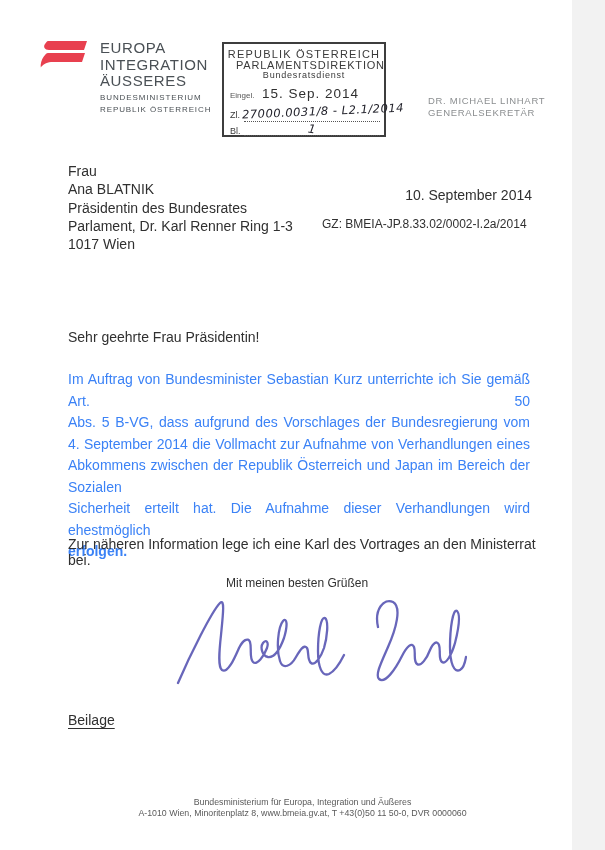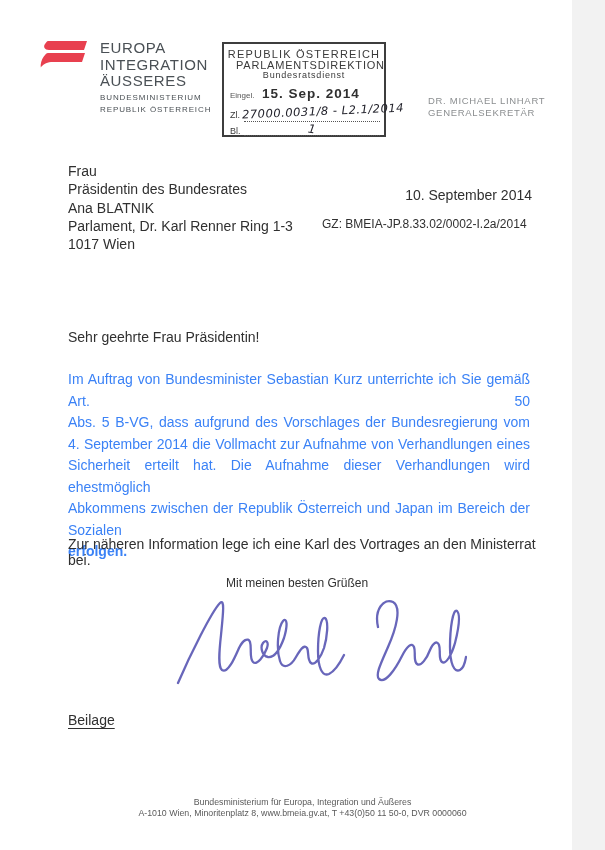--- a/index.html
+++ b/index.html
@@ -21,21 +21,21 @@
   .official{position:absolute;left:428px;top:95px;font-size:9.5px;line-height:12px;letter-spacing:0.7px;color:#8b8e90;}
   
   .stamp{
     position:absolute;left:222px;top:42px;width:164px;height:95px;
     border:2px solid #3d3d3d;color:#3a3a3a;box-sizing:border-box;
   }
   .stamp-l1{position:absolute;top:4px;left:0;right:0;text-align:center;font-size:11px;letter-spacing:1.2px;font-weight:400;}
   .stamp-l2{position:absolute;top:15px;left:12px;right:0;text-align:center;font-size:11px;letter-spacing:0.8px;}
   .stamp-l3{position:absolute;top:26px;left:0;right:0;text-align:center;font-size:9px;letter-spacing:0.8px;}
   .stamp-eingel{position:absolute;top:47px;left:6px;font-size:8px;color:#555;}
-  .stamp-date{position:absolute;top:42px;left:38px;font-size:13.5px;font-weight:bold;letter-spacing:1px;color:#2f2f2f;}
+  .stamp-date{position:absolute;top:42px;left:38px;font-size:13.5px;font-weight:normal;letter-spacing:1px;color:#2f2f2f;}
   .stamp-zl-label{position:absolute;top:66px;left:6px;font-size:9px;}
   .stamp-zl-dots{position:absolute;top:77px;left:20px;width:136px;border-bottom:1.5px dotted #555;}
   .stamp-bl-label{position:absolute;top:82px;left:6px;font-size:9px;}
   .stamp-bl-dots{position:absolute;top:91px;left:20px;width:136px;border-bottom:1.5px dotted #555;}
   .hand{font-family:"DejaVu Sans", sans-serif;font-style:italic;color:#23232c;}
   .stamp-zl-value{position:absolute;top:60px;left:18px;font-size:11.5px;white-space:nowrap;transform:rotate(-2.5deg);letter-spacing:0.5px;}
   .stamp-bl-value{position:absolute;top:78px;left:84px;font-size:12px;transform:rotate(8deg);}
   
   .recipient{position:absolute;left:68px;top:162px;font-size:14px;line-height:18.3px;color:#303030;}
   .date-line{position:absolute;top:187px;left:332px;width:200px;text-align:right;font-size:14px;color:#303030;}
@@ -85,37 +85,37 @@
     <div class="stamp-zl-label">Zl.</div>
     <div class="stamp-zl-dots"></div>
     <div class="stamp-zl-value hand">27000.0031/8 - L2.1/2014</div>
     <div class="stamp-bl-label">Bl.</div>
     <div class="stamp-bl-dots"></div>
     <div class="stamp-bl-value hand">1</div>
   </div>
 
   <div class="recipient">
     <div>Frau</div>
+    <div>Ana BLATNIK</div>
     <div>Präsidentin des Bundesrates</div>
-    <div>Ana BLATNIK</div>
     <div>Parlament, Dr. Karl Renner Ring 1-3</div>
     <div>1017 Wien</div>
   </div>
 
   <div class="date-line">10. September 2014</div>
   <div class="ref-line">GZ: BMEIA-JP.8.33.02/0002-I.2a/2014</div>
 
   <div class="salutation">Sehr geehrte Frau Präsidentin!</div>
 
   <div class="para1">
     <div class="jline">Im Auftrag von Bundesminister Sebastian Kurz unterrichte ich Sie gemäß Art. 50</div>
     <div class="jline">Abs. 5 B-VG, dass aufgrund des Vorschlages der Bundesregierung vom</div>
     <div class="jline">4. September 2014 die Vollmacht zur Aufnahme von Verhandlungen eines</div>
+    <div class="jline">Abkommens zwischen der Republik Österreich und Japan im Bereich der Sozialen</div>
     <div class="jline">Sicherheit erteilt hat. Die Aufnahme dieser Verhandlungen wird ehestmöglich</div>
-    <div class="jline">Abkommens zwischen der Republik Österreich und Japan im Bereich der Sozialen</div>
     <div class="lline">erfolgen.</div>
   </div>
 
   <div class="para2">Zur näheren Information lege ich eine Karl des Vortrages an den Ministerrat bei.</div>
 
   <div class="closing">Mit meinen besten Grüßen</div>
 
   <svg class="signature" viewBox="0 0 295 98" fill="none" stroke-linecap="round" stroke-linejoin="round">
     <path stroke-width="2.3" opacity="0.92" d="M6,90 C18,62 40,18 48,10 C53,5 51,22 49,42 C47,60 46,74 50,77 C56,81 63,64 67,55 C71,47 76,44 78,49 C80,55 77,65 81,69 C85,73 92,63 95,55 C97,49 94,46 91,50 C88,54 90,63 96,64 C103,65 108,56 112,45 C116,32 115,24 111,28 C106,34 104,56 108,68 C111,77 119,73 124,64 C128,57 132,51 135,55 C137,58 135,67 139,70 C143,73 149,64 152,55 C155,45 157,28 153,25 C149,23 146,40 146,58 C146,74 150,84 157,81 C163,78 168,70 172,62" stroke="#5b59b4"></path>
     <path stroke-width="2.3" opacity="0.92" d="M206,34 C202,16 212,5 221,9 C230,14 224,36 216,54 C209,70 203,82 207,86 C213,91 223,77 230,63 C235,53 240,49 242,54 C244,59 241,68 245,71 C249,74 255,65 258,57 C261,50 265,47 267,52 C269,57 266,66 270,69 C274,72 280,61 283,50 C286,38 289,22 285,18 C281,15 278,35 278,54 C278,70 282,80 288,77 C291,75.5 293,70 294,64" stroke="#5b59b4"></path>

